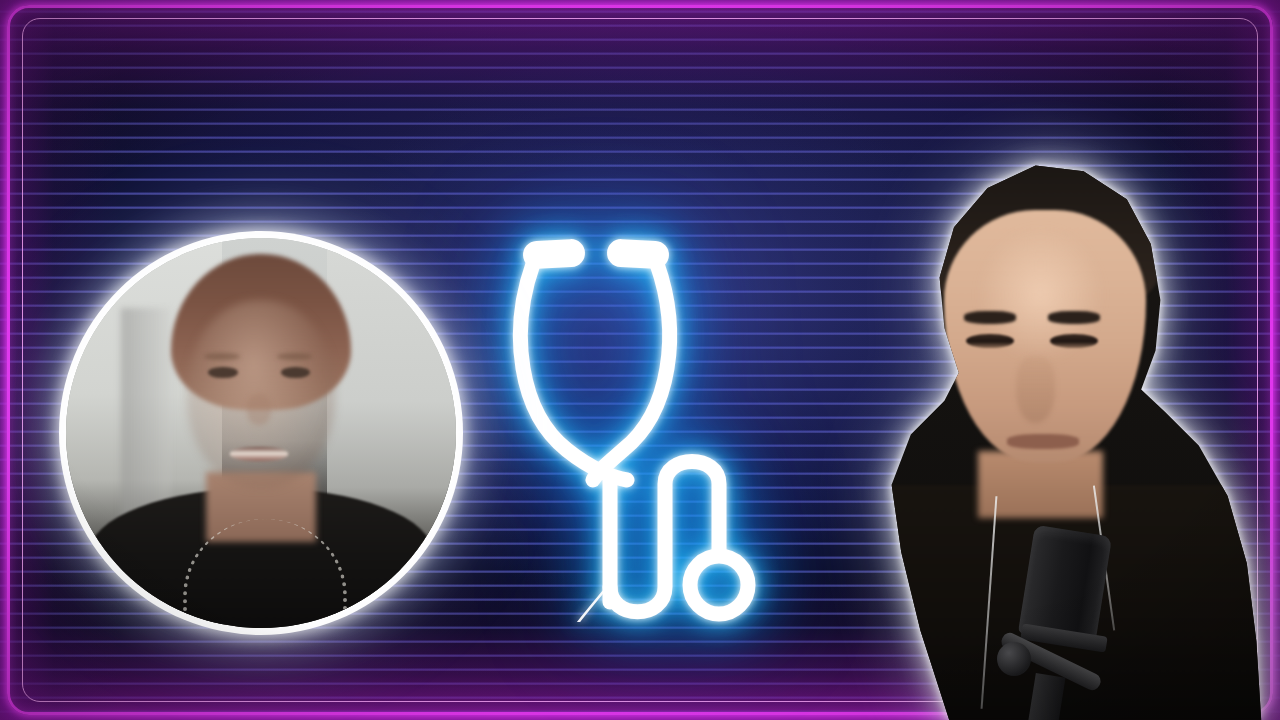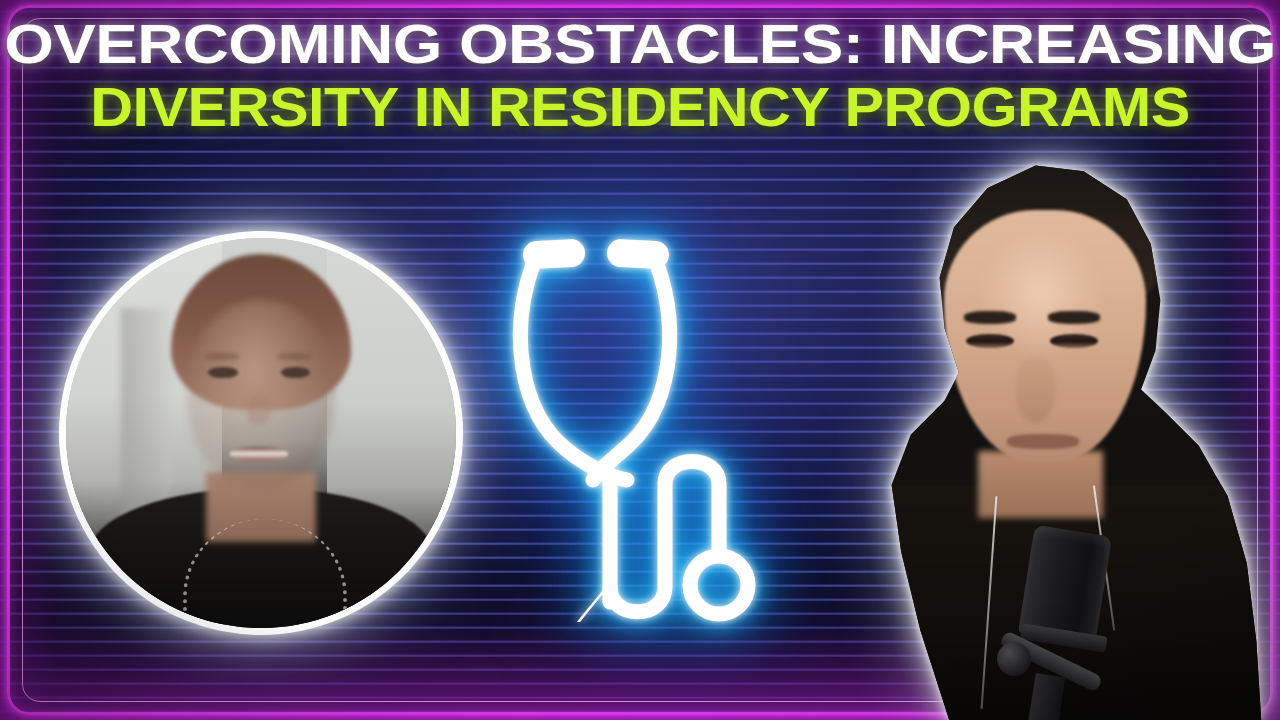--- a/index.html
+++ b/index.html
@@ -485,22 +485,18 @@
       <div class="pr-mic-stem"></div>
       <div class="pr-mic-body"></div>
       <div class="pr-mic-ring"></div>
       <div class="pr-mic-yoke"></div>
       <div class="pr-mic-knob"></div>
     </div>
   </div>
 
   <div class="vignette"></div>
 
-  <div class="title-block">
-    <span class="title-line title-line-1">OVERCOMING OBSTACLES: INCREASING</span>
-    <span class="title-line title-line-2">DIVERSITY IN RESIDENCY PROGRAMS</span>
-  </div>
 
   <div class="neon-frame">
     <div class="neon-frame-inner"></div>
   </div>
 
 </div>
 
 </body></html>

